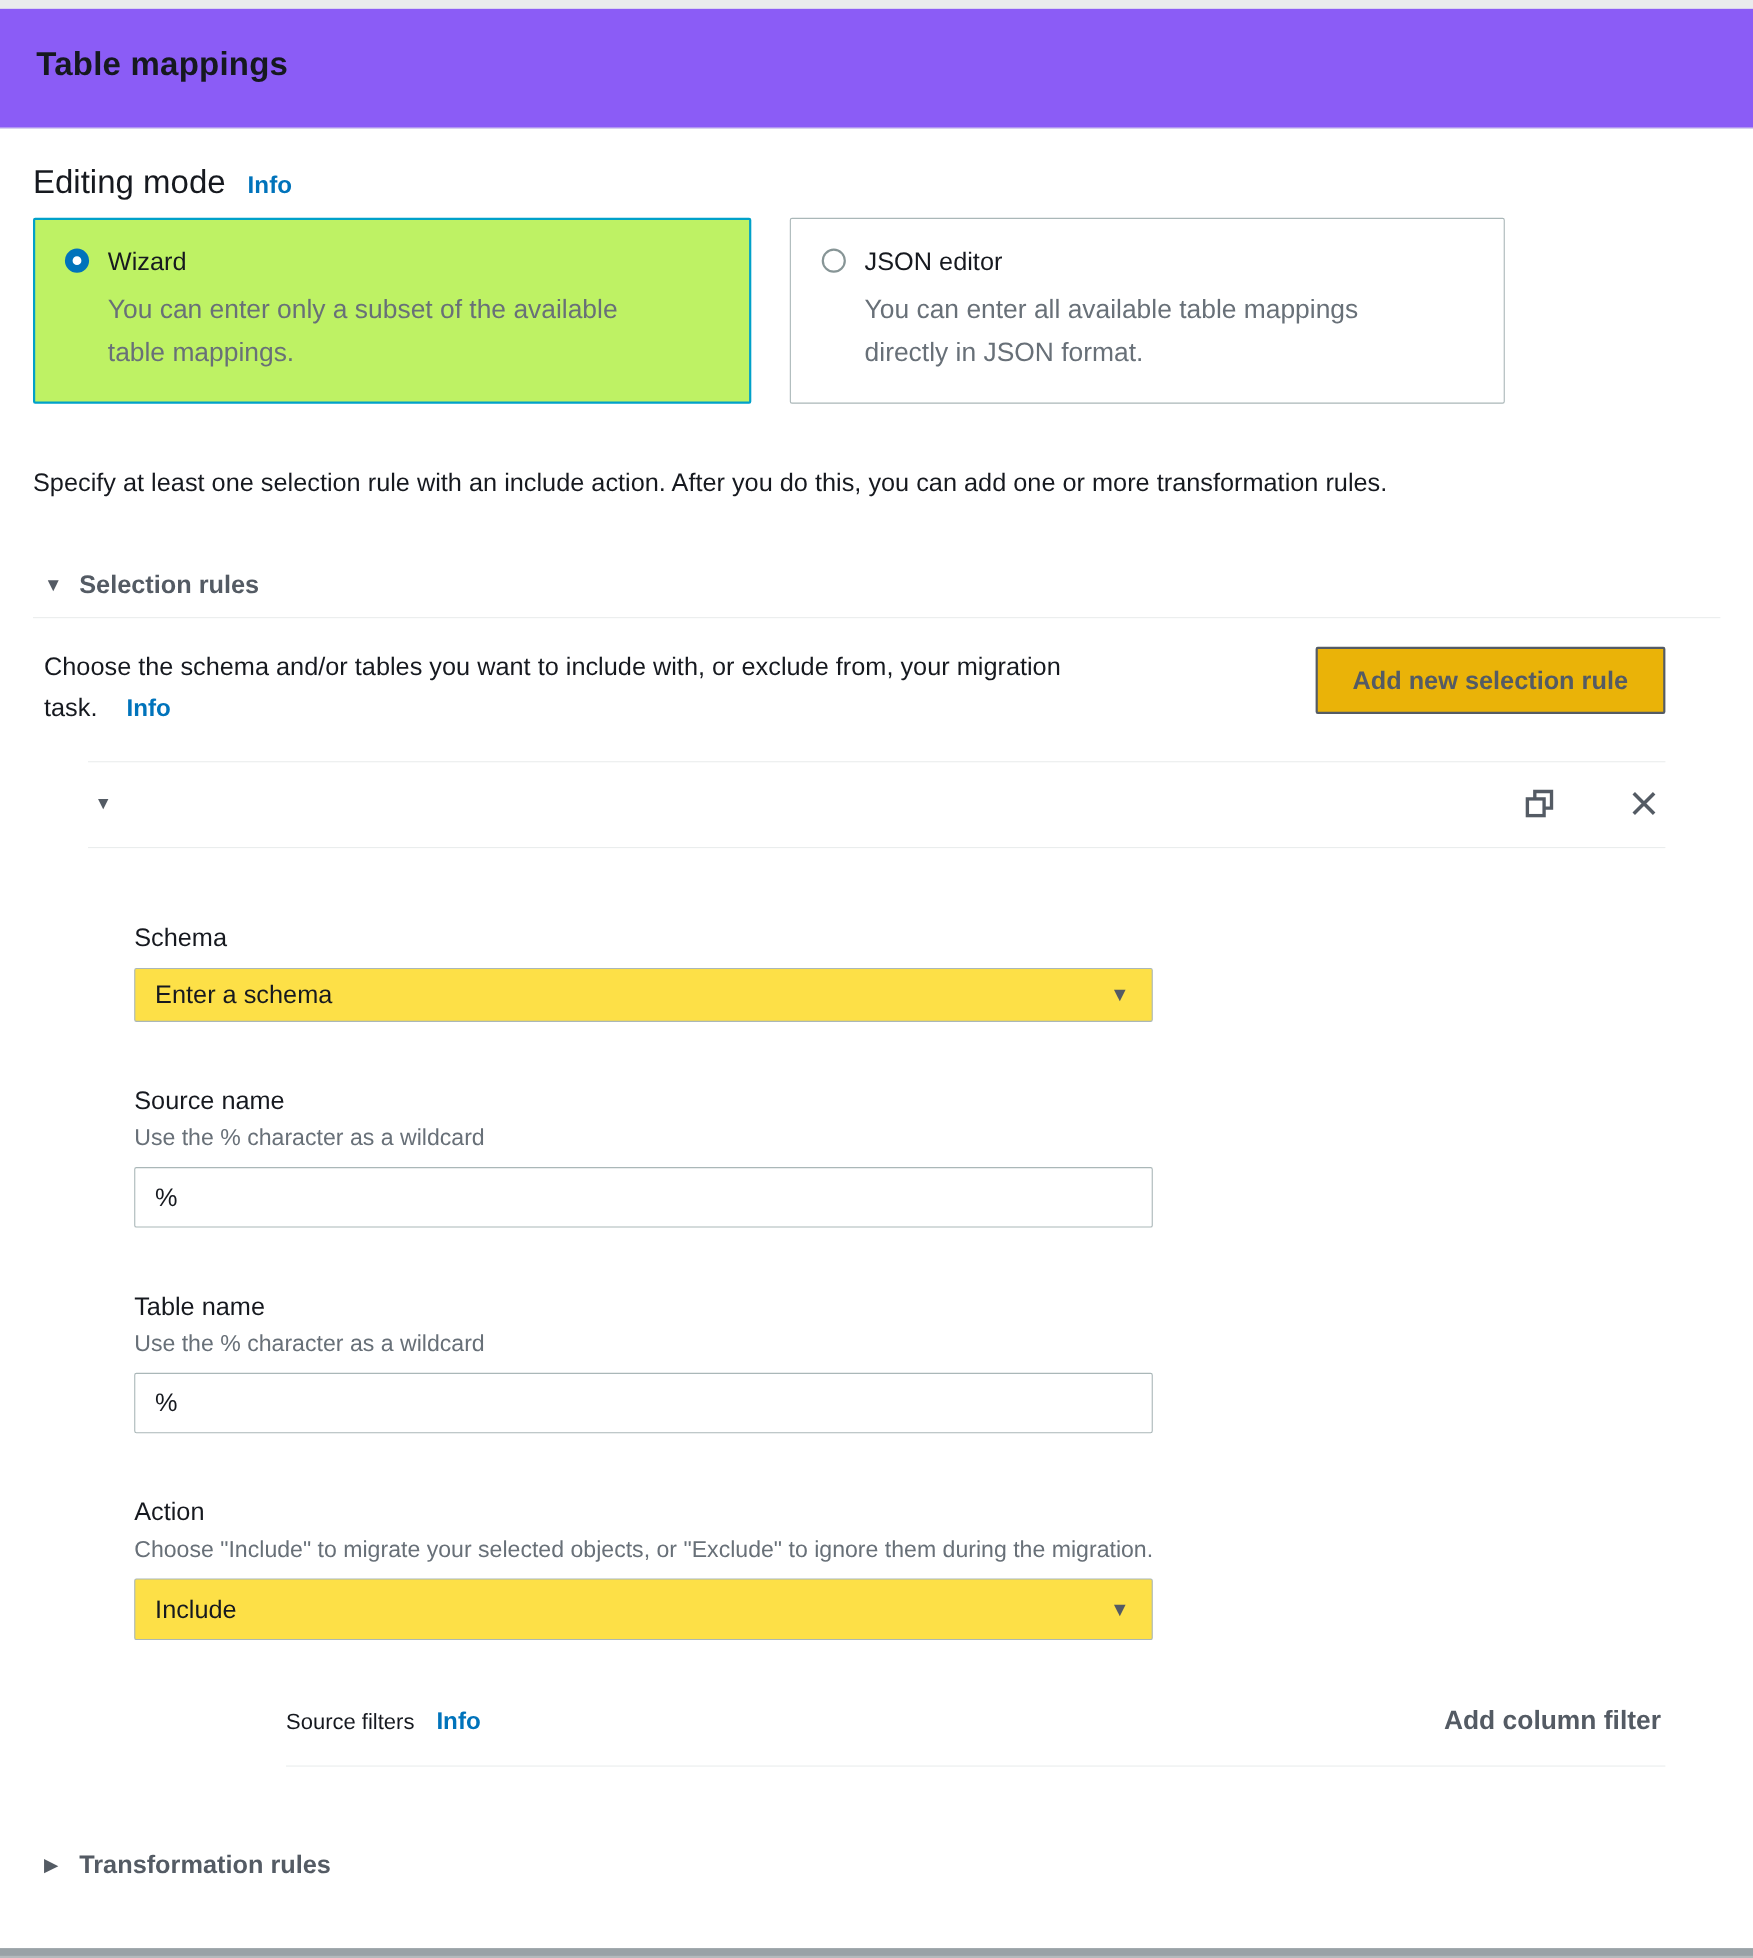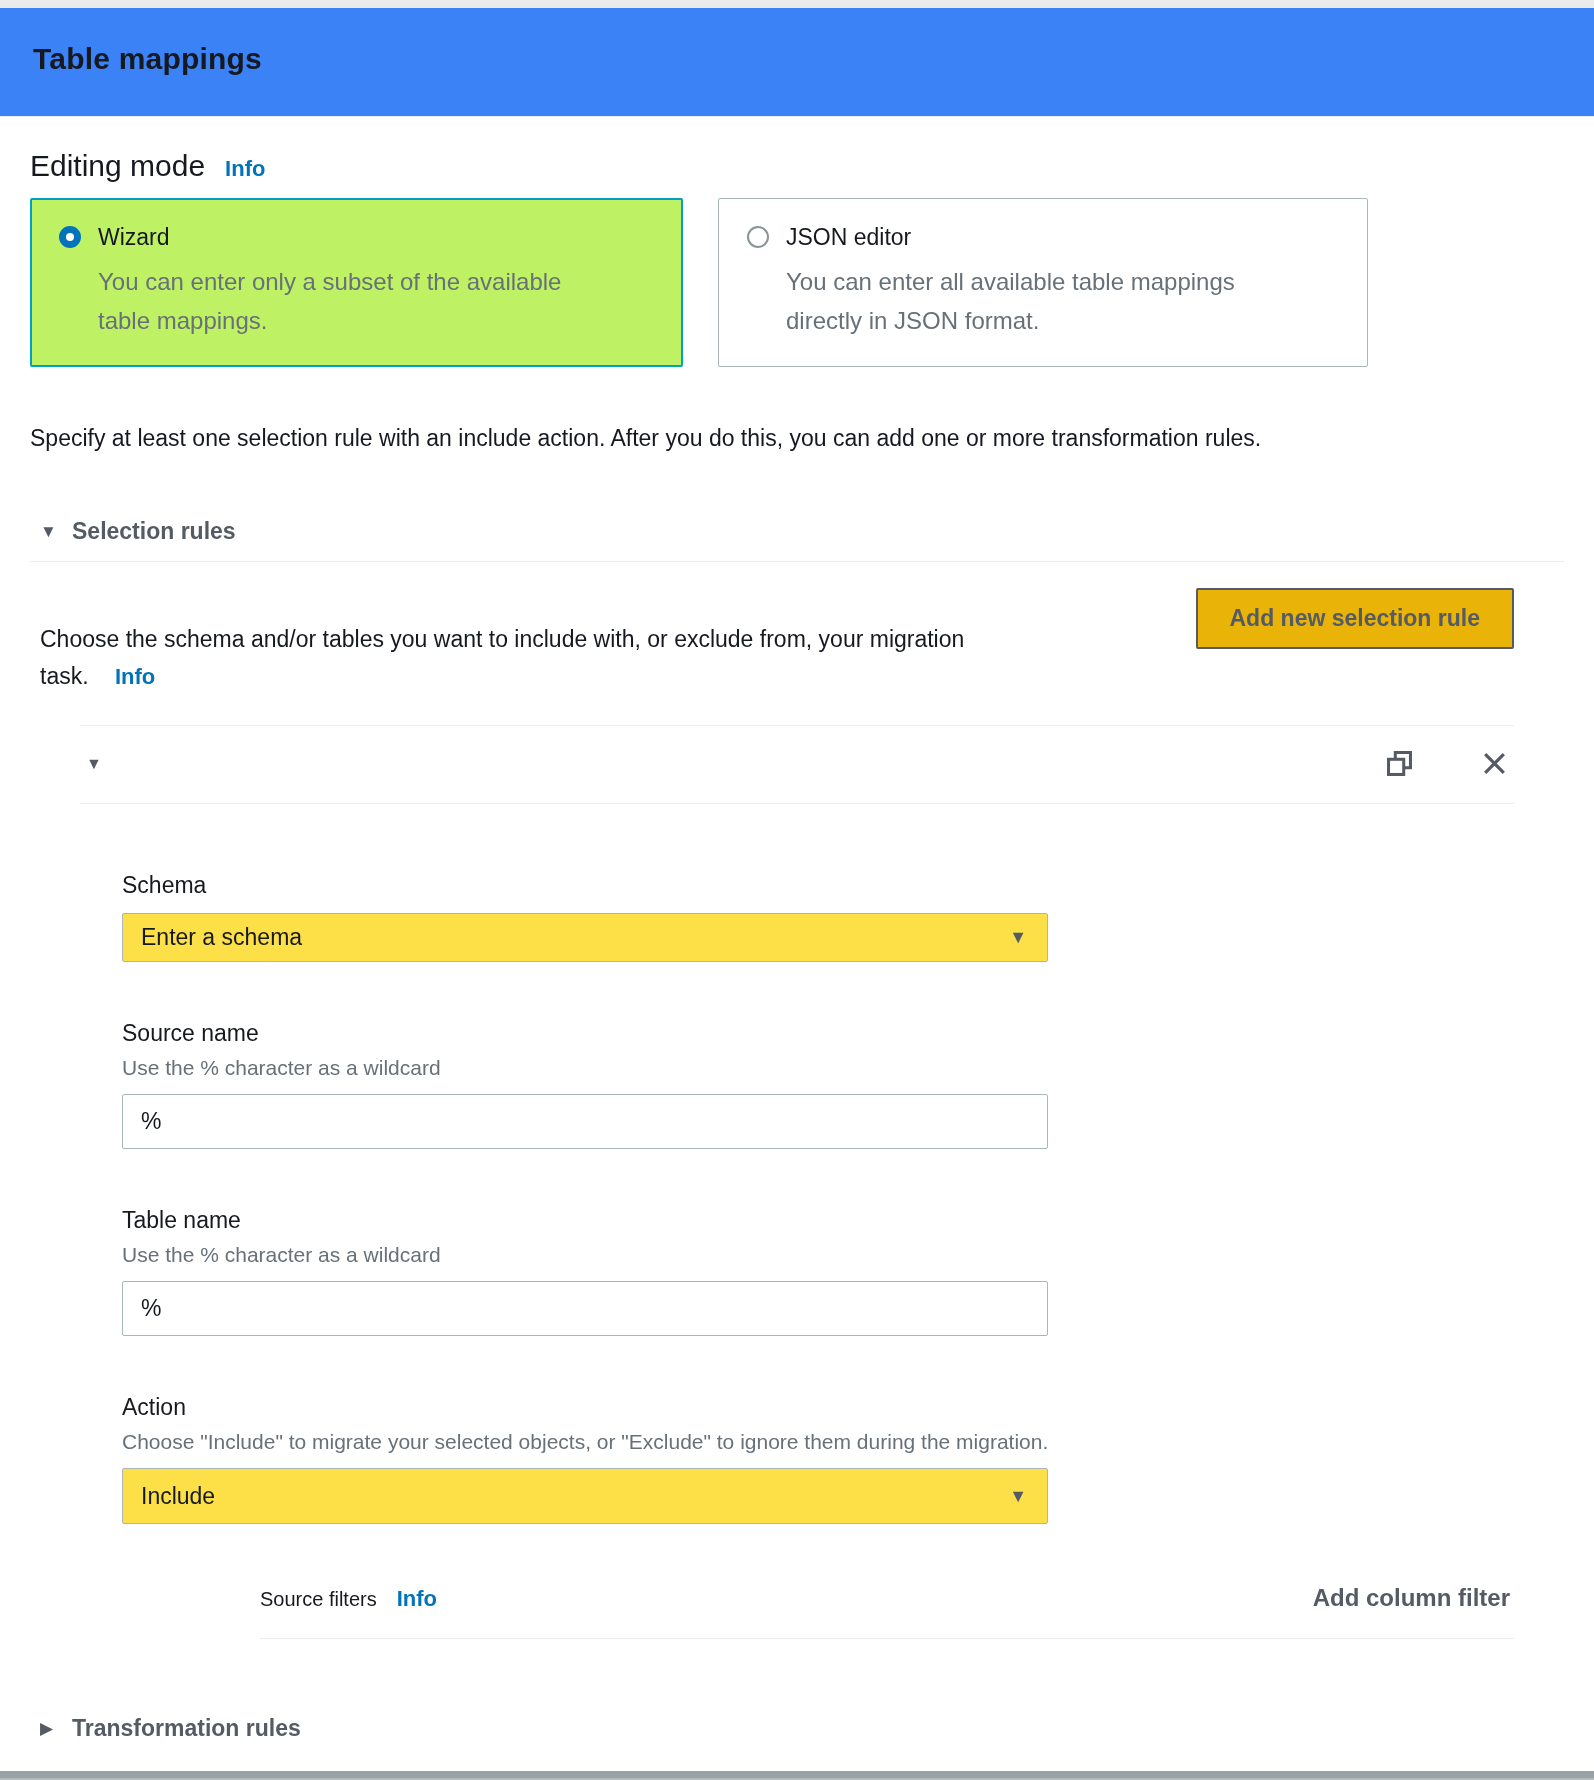--- a/index.html
+++ b/index.html
@@ -7,21 +7,21 @@
   body {
     font-family: "Liberation Sans", sans-serif;
     background: #ffffff;
     color: #16191f;
     position: relative;
     height: 1780px;
     overflow: hidden;
   }
   .top-strip { height: 8px; background: #e9ebed; }
   .page-header {
-    background: #3b82f6;
+    background: #8b5cf6;
     border-bottom: 1px solid #eaeded;
     padding: 34px 33px 40px;
   }
   .page-title { font-size: 30px; font-weight: 700; color: #16191f; letter-spacing: 0.2px; }
 
   .content { padding: 0 30px; }
 
   
   .editing-row { margin-top: 32px; display: flex; align-items: baseline; }
   .field-label-lg { font-size: 30px; color: #16191f; }
@@ -64,21 +64,21 @@
   .section-header {
     margin-top: 58px; display: flex; align-items: center;
     color: #545b64; cursor: pointer; padding-left: 10px;
   }
   .caret { font-size: 17px; color: #545b64; width: 32px; flex: 0 0 auto; }
   .section-title { font-size: 23px; font-weight: 700; color: #545b64; }
   .section-divider { border-bottom: 1px solid #eaeded; margin-top: 16px; }
 
   
   .sr-desc-row { margin-top: 26px; display: flex; align-items: flex-start; }
-  .sr-desc { font-size: 23px; line-height: 1.6; max-width: 945px; padding-left: 10px; margin-top: 33px; }
+  .sr-desc { font-size: 23px; line-height: 1.6; max-width: 945px; padding-left: 10px; }
   .add-rule-btn {
     margin-left: auto; margin-right: 50px;
     background: #eab308; border: 2px solid #545b64; border-radius: 2px;
     color: #545b64; font-weight: 700; font-size: 23px;
     font-family: "Liberation Sans", sans-serif;
     padding: 15px 32px; cursor: pointer; white-space: nowrap;
   }
 
   
   .rule-block { margin: 30px 50px 0; }

